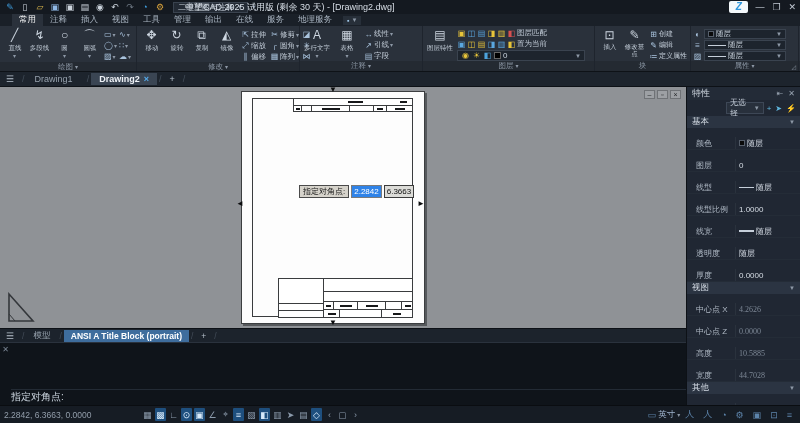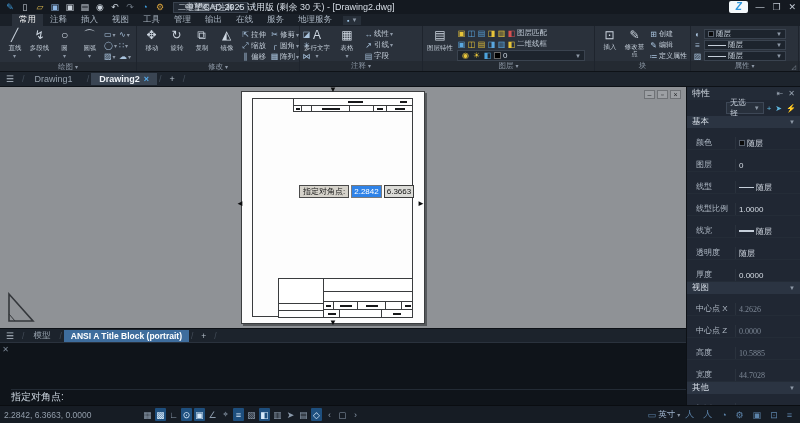--- a/index.html
+++ b/index.html
@@ -115,21 +115,21 @@
   .sidepanel { width:114px; background:#202733; display:flex; flex-direction:column; border-left:1px solid #0d1116; flex:0 0 auto; }
   .pp-header { height:14px; display:flex; align-items:center; padding:0 5px; font-size:9px; color:#d2dae3; background:#232b37; }
   .pp-header .t { flex:1; }
   .pp-hicon { font-size:8px; color:#98a3b1; margin-left:5px; }
   .pp-combo-row { display:flex; align-items:center; gap:3px; padding:2px 4px; height:16px;margin-left:35px; }
   .pp-select { flex:1; display:flex; align-items:center; background:#28303c; border:1px solid #3d4756; height:12px; font-size:8px; color:#c6cfda; padding:0 3px; }
   .pp-select .v { flex:1; }
   .pp-tool { font-size:8px; color:#5fb7de; }
   .pp-sech { height:13px; background:#2b3442; display:flex; align-items:center; padding:0 5px; font-size:8.5px; color:#d3dae3; }
   .pp-sech .t { flex:1; }
-  .pp-row { height:13px; display:flex; align-items:flex-start; border-bottom:1px solid #242c37; font-size:8px;margin-top:9px; }
+  .pp-row { height:13px; display:flex; align-items:center; border-bottom:1px solid #242c37; font-size:8px;margin-top:9px; }
   .plabel { width:48px; padding-left:9px; color:#aeb8c4; white-space:nowrap; overflow:hidden; flex:0 0 auto; }
   .pvwrap { flex:1; display:flex; align-items:center; gap:2px; border-left:1px solid #2a323d; height:100%; padding-left:3px; color:#d6dde5; overflow:hidden; white-space:nowrap; }
   .pvwrap.dim { color:#7c8795;font-family:Liberation Serif, serif; }
   .deco { flex:0 0 auto; }
   .deco.sw { width:6px; height:6px; background:#0a0a0a; border:1px solid #565f6b; }
   .deco.ln { width:15px; border-top:1px solid #c6cfda; }
   .deco.ln2 { width:15px; border-top:2px solid #c6cfda; }
 
   
   .statusbar { height:18px; background:#161c24; display:flex; align-items:center; border-top:1px solid #0a0d11; padding:0 4px; position:relative; flex:0 0 auto; }
@@ -414,21 +414,21 @@
           <div class="lrow">
             <span style="display:flex;gap:1px;">
 
             <span class="licon" style="color: rgb(90, 167, 224);">▣</span>
                 <span class="licon" style="color: rgb(232, 197, 58);">◫</span>
                 <span class="licon" style="color: rgb(232, 197, 58);">▤</span>
                 <span class="licon" style="color: rgb(90, 167, 224);">◨</span>
                 <span class="licon" style="color: rgb(90, 167, 224);">▥</span>
                 <span class="licon" style="color: rgb(232, 197, 58);">◧</span>
               </span>
-            <span>二维线框</span>
+            <span>置为当前</span>
           </div>
           <div class="layer-combo">
             <span style="display:flex;gap:2px;">
 
             <span class="licon" style="color: rgb(232, 197, 58);">◉</span>
                 <span class="licon" style="color: rgb(232, 197, 58);">☀</span>
                 <span class="licon" style="color: rgb(77, 163, 221);">◧</span>
               </span>
             <span class="sw"></span>
             <span class="cval">0</span>

